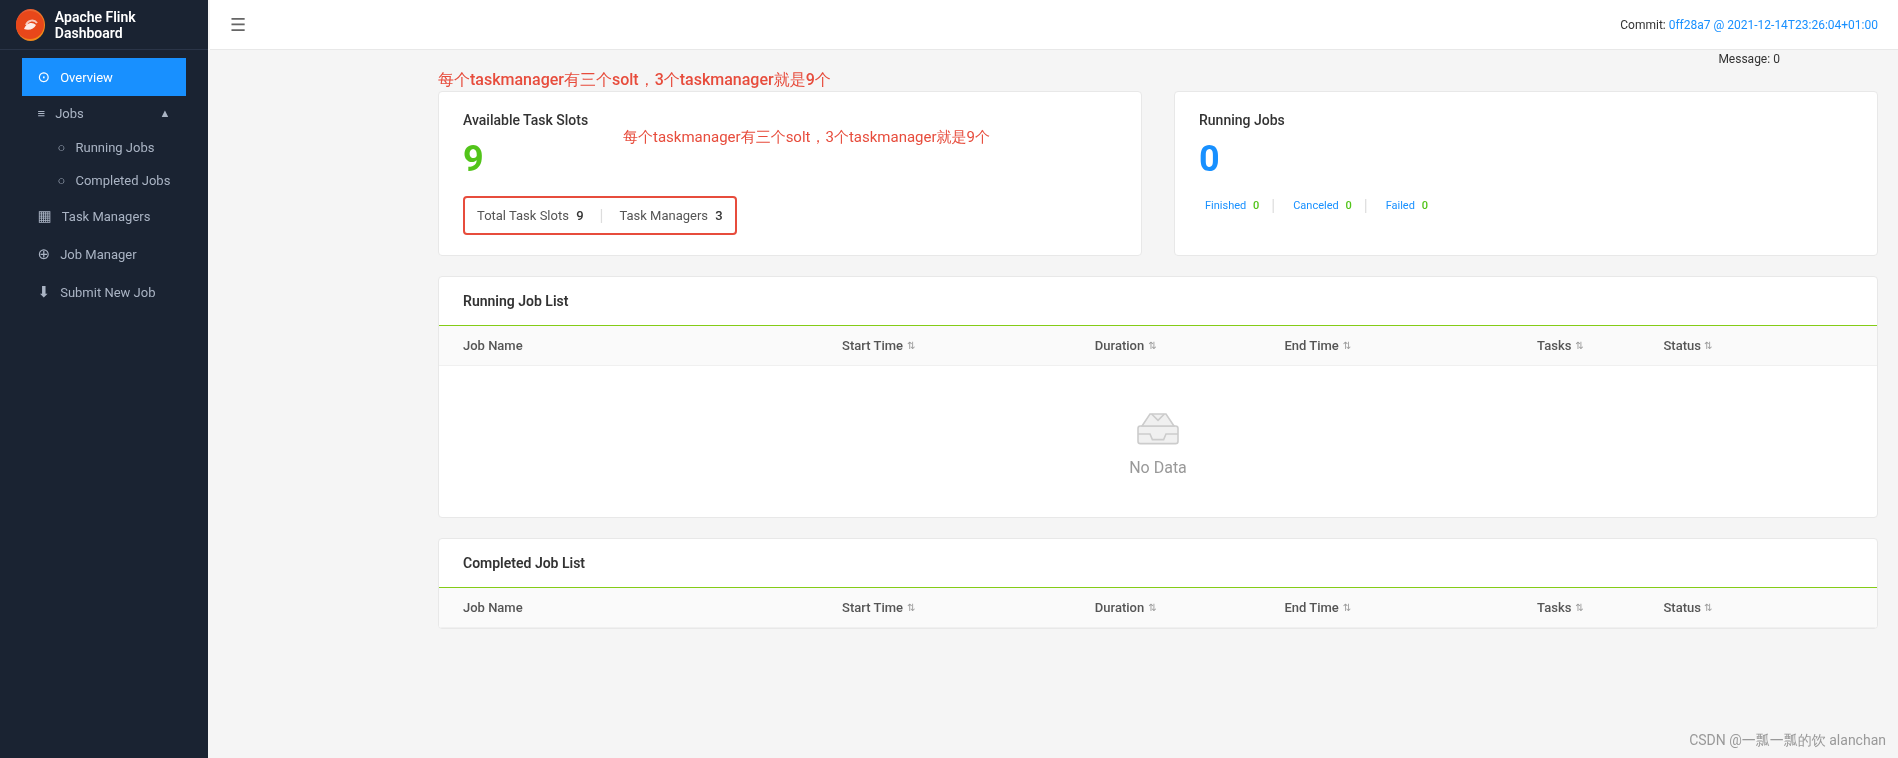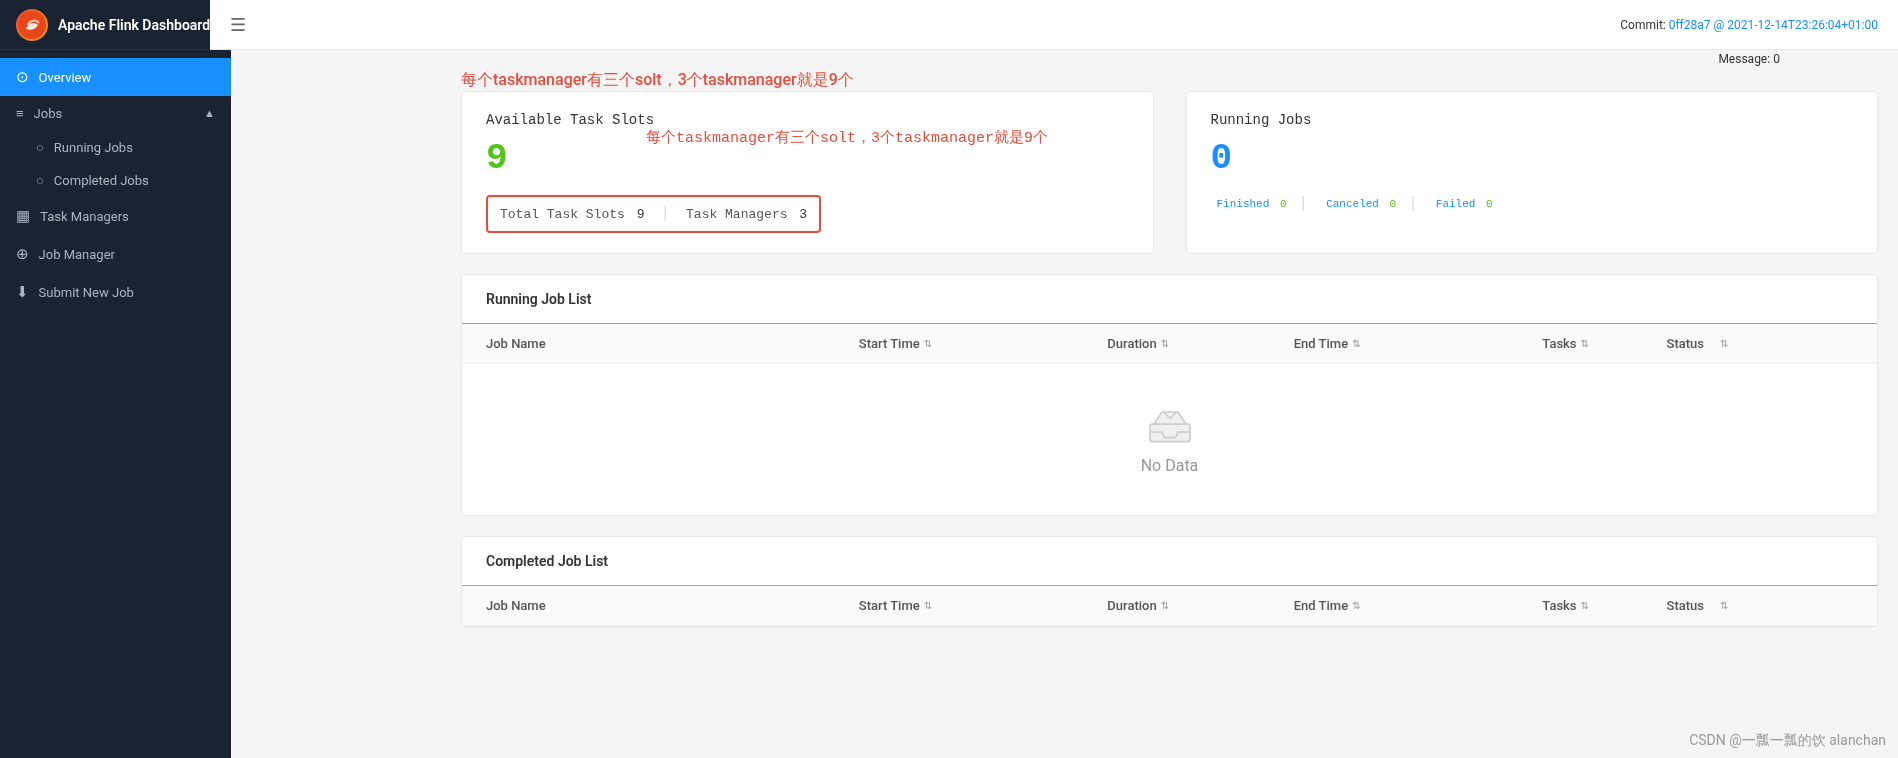--- a/index.html
+++ b/index.html
@@ -1,26 +1,27 @@
 <!DOCTYPE html>
 <html><head>
   <meta charset="utf-8">
   <style>
     * { box-sizing: border-box; margin: 0; padding: 0; }
     body { font-family: -apple-system, BlinkMacSystemFont, 'Segoe UI', Roboto, sans-serif; background: #f5f5f5; display: flex; height: 758px; overflow: hidden; }
 
     
     .sidebar {
-      width: 231px;
+      width: 208px;
       background: #1a2332;
       color: #fff;
       display: flex;
       flex-direction: column;
       flex-shrink: 0;
       height: 100%;
+      align-items: center;
     }
     .sidebar-header {
       display: flex;
       align-items: center;
       padding: 12px 16px;
       background: #1a2332;
       border-bottom: 1px solid #2a3447;
       height: 50px;
     }
     .sidebar-logo {
@@ -99,21 +100,20 @@
       overflow-y: auto;
       padding: 20px;
       height: calc(758px - 50px);
     }
 
     
     .cards-row {
       display: flex;
       gap: 32px;
       margin-bottom: 20px;
-      font-family: Liberation Mono, monospace;
     }
 
     .card {
       background: #fff;
       border-radius: 4px;
       padding: 20px 24px;
       border: 1px solid #e8e8e8;
       flex: 1;
     }
 
@@ -208,21 +208,21 @@
       font-size: 13px;
       color: #555;
       font-weight: 500;
     }
 
     .col-job-name { flex: 3; }
     .col-start-time { flex: 2; display: flex; align-items: center; gap: 4px; }
     .col-duration { flex: 1.5; display: flex; align-items: center; gap: 4px; }
     .col-end-time { flex: 2; display: flex; align-items: center; gap: 4px; }
     .col-tasks { flex: 1; display: flex; align-items: center; gap: 4px; }
-    .col-status { flex: 1.5; display: flex; align-items: center; gap: 16px; }
+    .col-status { flex: 1.5; display: flex; align-items: center; gap: 3px; }
 
     .sort-icon { font-size: 10px; color: #999; display: flex; flex-direction: column; line-height: 1; }
 
     .no-data {
       display: flex;
       flex-direction: column;
       align-items: center;
       justify-content: center;
       padding: 40px;
       color: #999;

